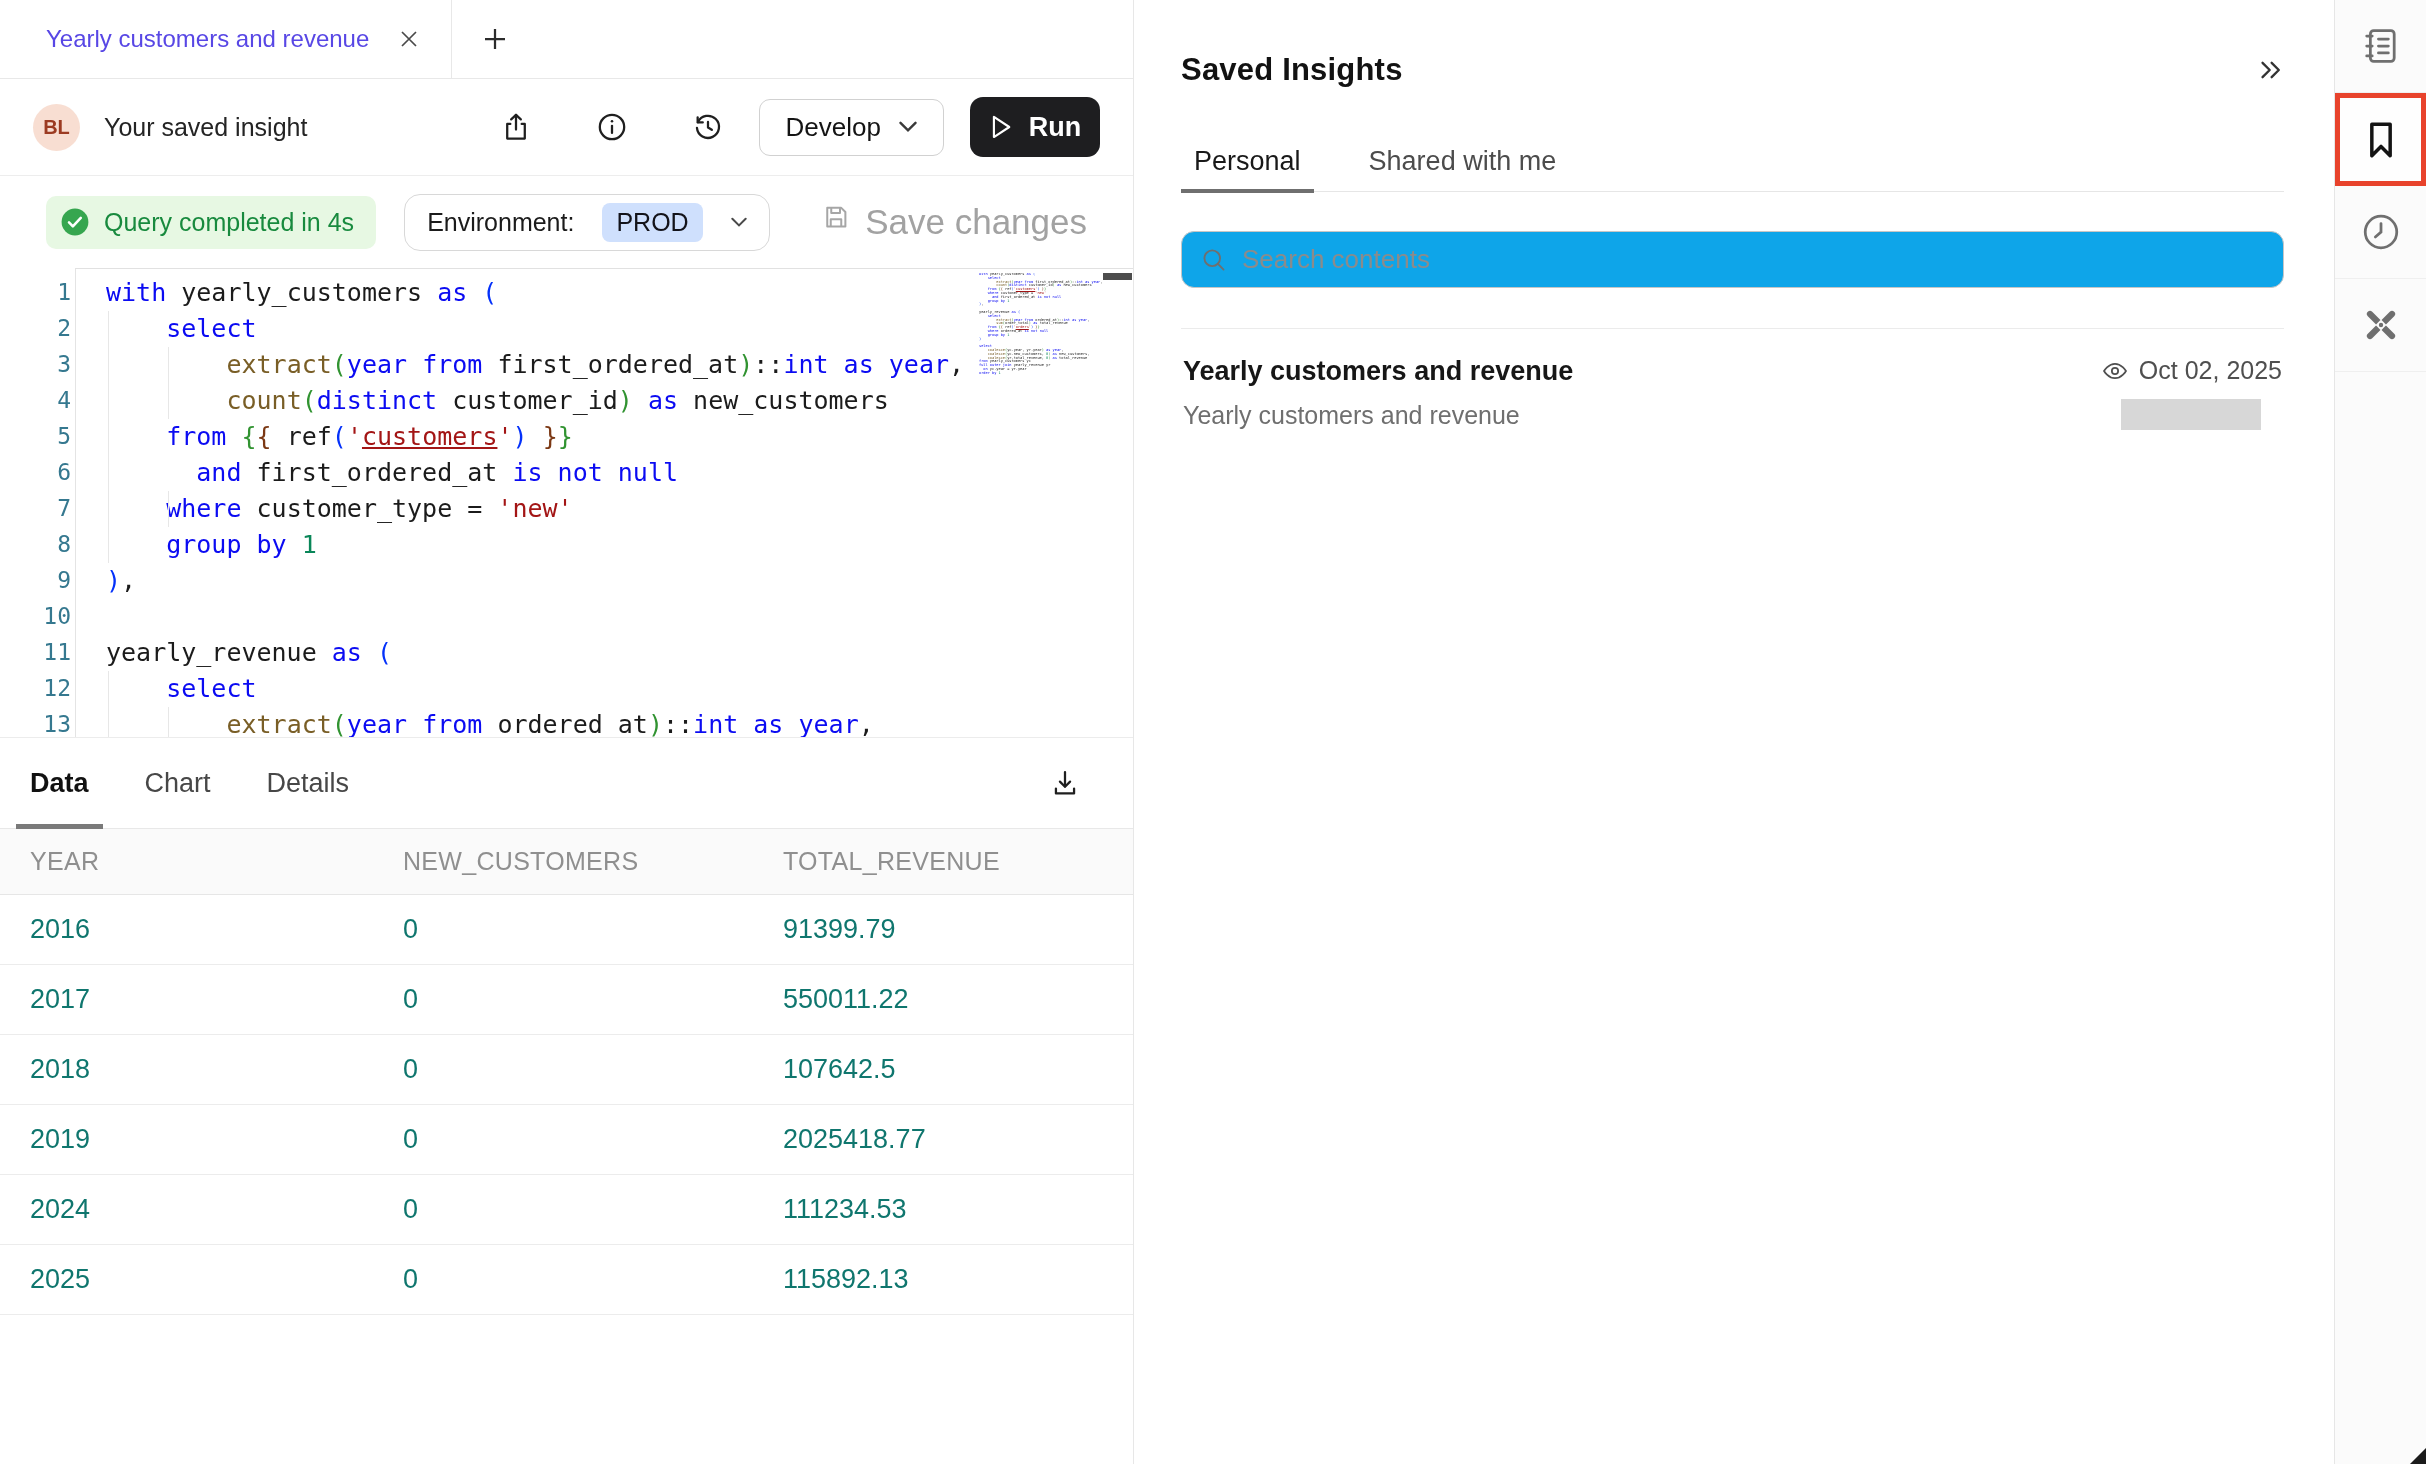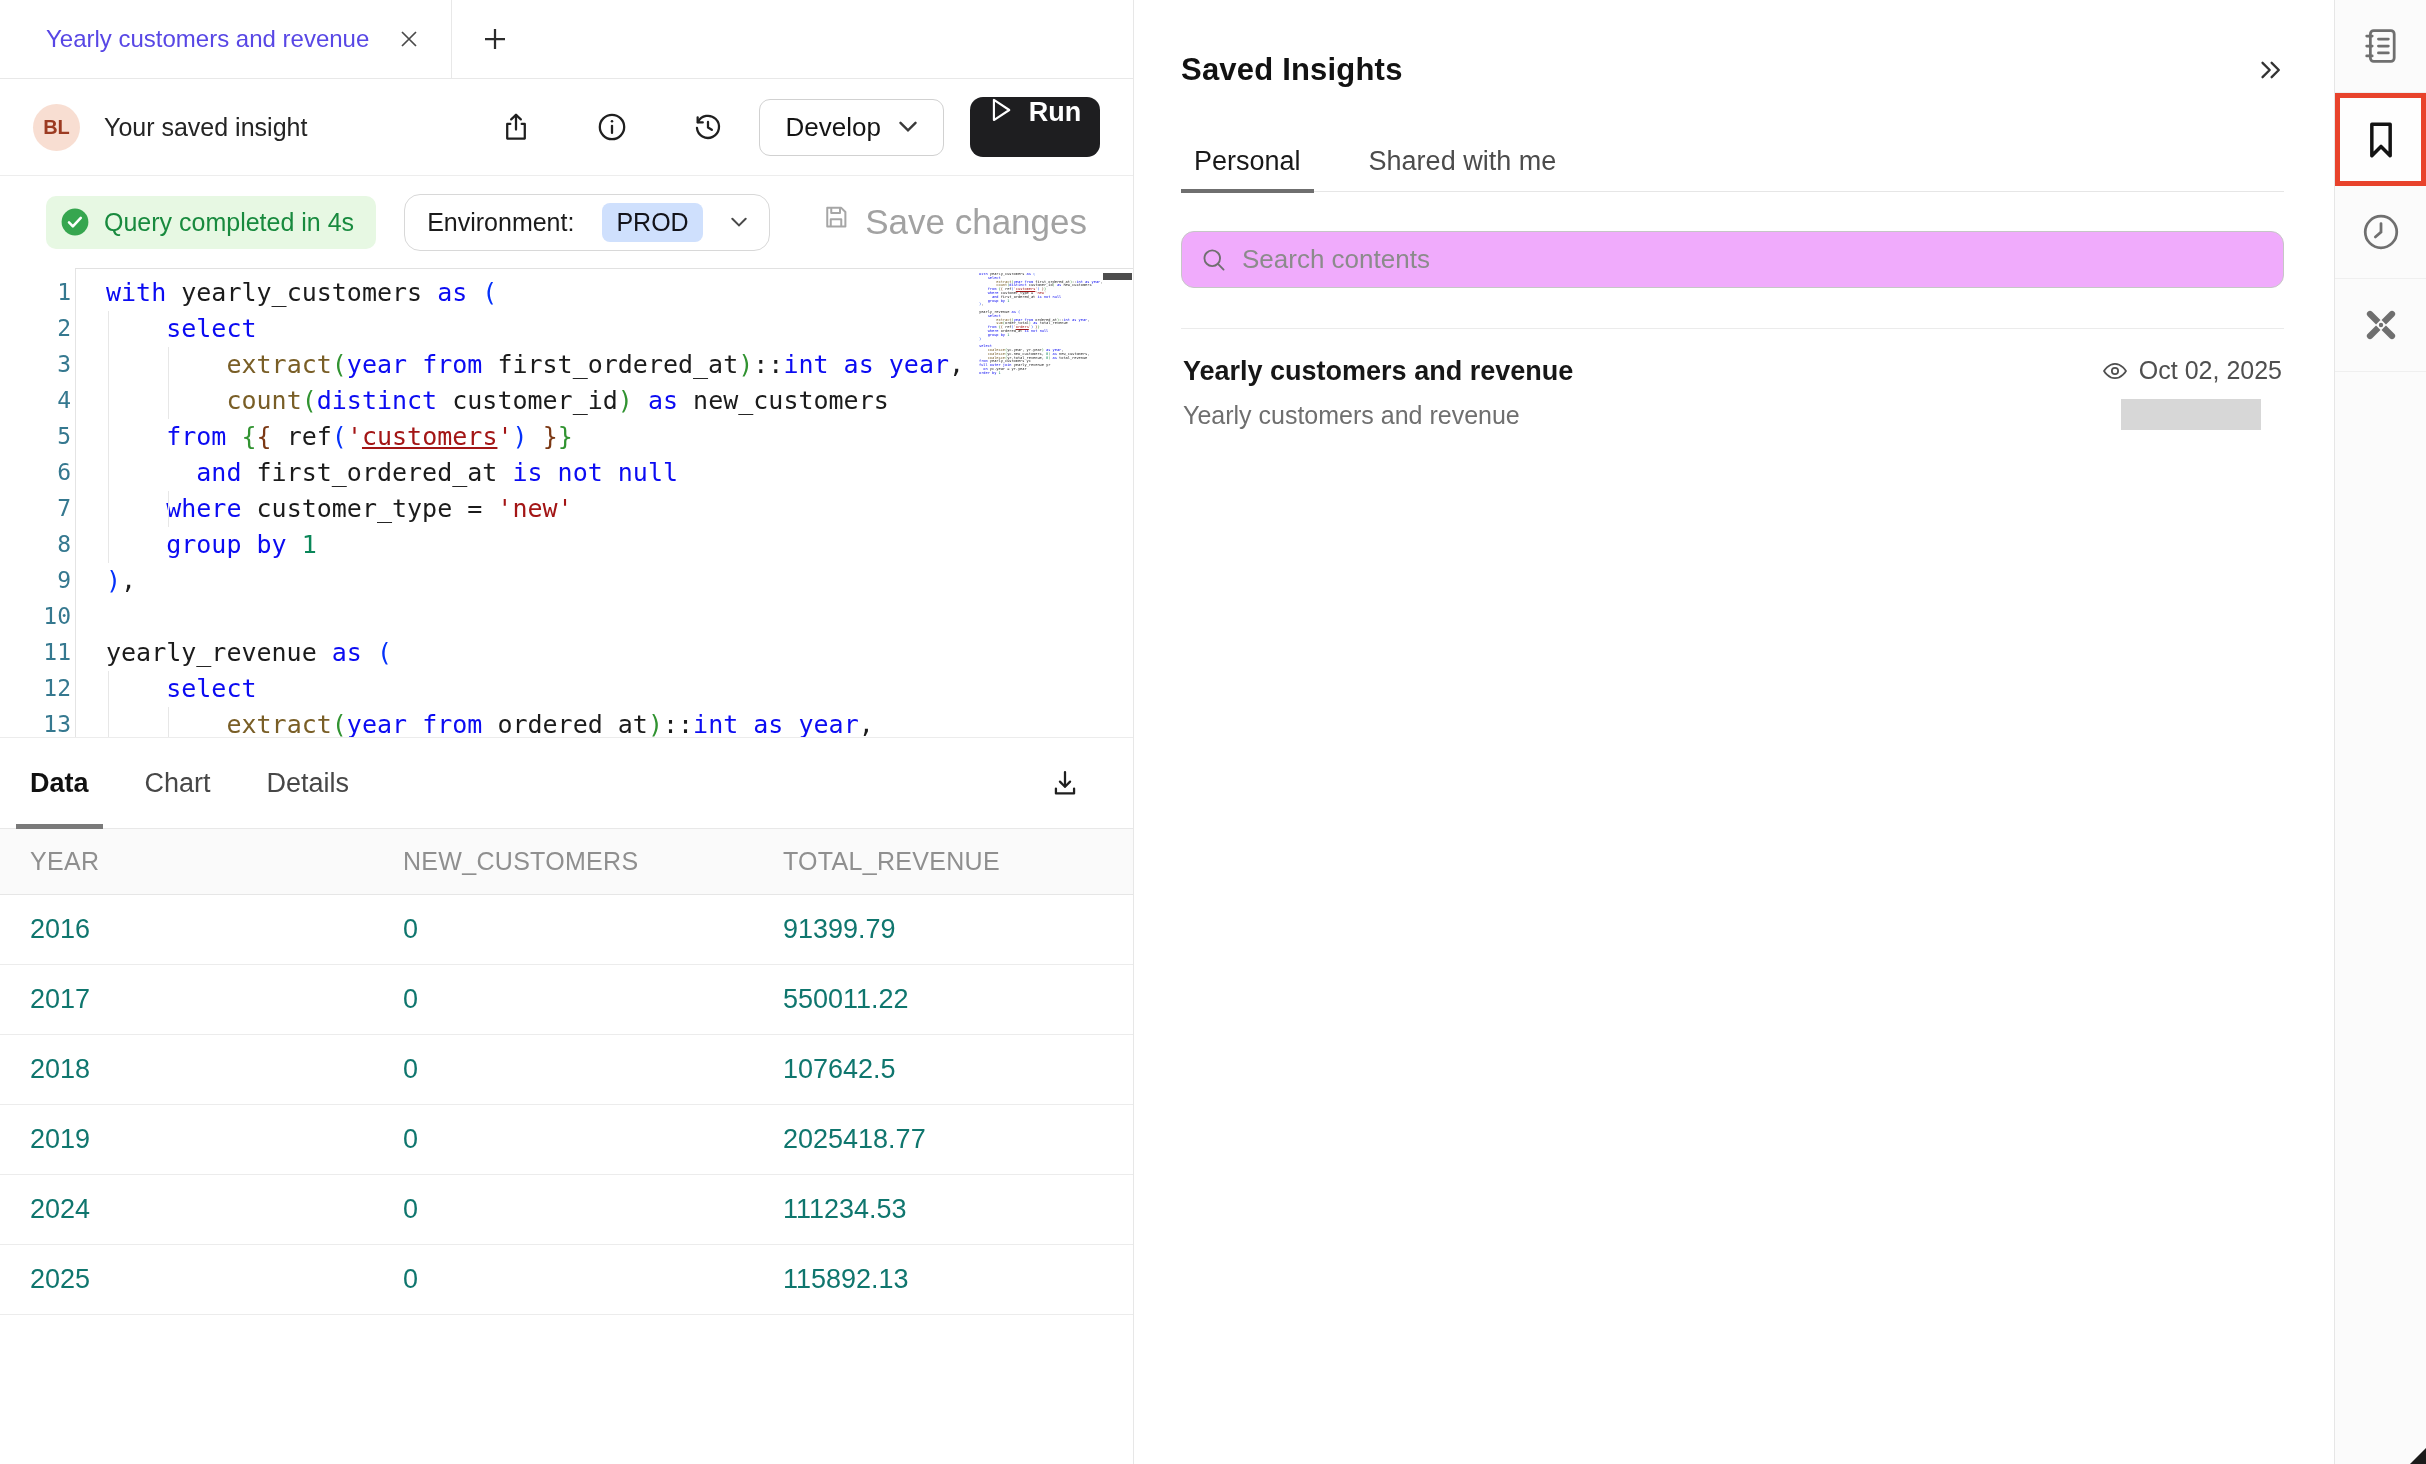--- a/index.html
+++ b/index.html
@@ -15,21 +15,21 @@
   .tab-label { color:#5847e5; font-size:24px; white-space:nowrap; }
   .tab-close { margin-left:28px; display:flex; align-items:center; }
   .new-tab { display:flex; align-items:center; justify-content:center; width:86px; cursor:pointer; }
 
   .toolbar { position:absolute; left:0; top:79px; width:100%; height:97px; border-bottom:1px solid #ededed; display:flex; align-items:center; padding:0 33px; }
   .avatar { width:47px; height:47px; border-radius:50%; background:#f8ded2; color:#9c3b22; font-size:20px; font-weight:700; display:flex; align-items:center; justify-content:center; flex:0 0 auto; }
   .insight-title { margin-left:24px; font-size:25px; color:#242424; }
   .tb-icons { margin-left:auto; display:flex; align-items:center; gap:62px; margin-right:34px; }
   .tb-icon { display:flex; cursor:pointer; }
   .btn-develop { height:57px; padding:0 26px; border:1px solid #d1d1d1; border-radius:11px; background:#fff; display:flex; align-items:center; gap:18px; font-size:26px; color:#141414; cursor:pointer; }
-  .btn-run { margin-left:26px; height:60px; width:130px; border:none; border-radius:13px; background:#1e1e20; color:#fff; display:flex; justify-content:center; gap:16px; font-size:27px; font-weight:600; cursor:pointer; }
+  .btn-run { margin-left:26px; height:60px; width:130px; border:none; border-radius:13px; background:#1e1e20; color:#fff; display:flex; align-items:center; justify-content:center; gap:16px; font-size:27px; font-weight:600; cursor:pointer; }
 
   .statusbar { position:absolute; left:0; top:176px; width:100%; height:92px; display:flex; align-items:center; padding:0 46px; }
   .status-pill { height:53px; background:#e7f8e3; border-radius:10px; display:flex; align-items:center; gap:14px; padding:0 22px 0 14px; }
   .status-pill span { color:#188a3e; font-size:25px; }
   .env-box { margin-left:28px; height:57px; border:1px solid #d8d8d8; border-radius:16px; background:#fff; display:flex; align-items:center; padding:0 22px; gap:28px; cursor:pointer; }
   .env-label { font-size:25px; color:#1b1b1b; }
   .env-pill { background:#cfe0fd; border-radius:8px; padding:5px 14px; font-size:25px; color:#13131a; }
   .save-changes { margin-left:auto; display:flex; gap:14px; color:#a2a2a2; font-size:35px; cursor:default; }
 
   
@@ -69,21 +69,21 @@
   .right-panel { position:absolute; left:1134px; top:0; width:1200px; height:1464px; background:#fff; }
   .rp-inner { margin:0 50px 0 47px; position:relative; }
   .rp-header { display:flex; align-items:center; justify-content:space-between; padding-top:52px; }
   .rp-title { font-size:31px; font-weight:700; color:#121212; letter-spacing:.2px; }
   .collapse { display:flex; cursor:pointer; }
   .rp-tabs { margin-top:58px; display:flex; border-bottom:1px solid #e6e6e6; }
   .ptab { padding:0 13px 14px; font-size:27px; color:#4c4c4c; cursor:pointer; position:relative; }
   .ptab + .ptab { margin-left:42px; }
   .ptab.active { color:#191919; font-weight:400; }
   .ptab.active::after { content:""; position:absolute; left:0; right:0; bottom:-2px; height:4px; background:#6f6f6f; }
-  .searchbox { margin-top:39px; height:57px; border:1.5px solid #c6c6c6; border-radius:13px; display:flex; align-items:center; padding:0 18px; gap:14px; background:#f0abfc; }
+  .searchbox { margin-top:39px; height:57px; border:1.5px solid #c6c6c6; border-radius:13px; display:flex; align-items:center; padding:0 18px; gap:14px; background:#0ea5e9; }
   .searchbox input { border:none; outline:none; flex:1; font-size:26px; color:#222; font-family:inherit; background:transparent; }
   .searchbox input::placeholder { color:#8b8b8b; }
   .insight-list { margin-top:40px; border-top:1px solid #ebebeb; }
   .insight-row { padding:27px 2px 30px; display:flex; justify-content:space-between; cursor:pointer; }
   .ir-title { font-size:27px; font-weight:600; color:#171717; }
   .ir-sub { margin-top:14px; font-size:25px; color:#6f6f6f; }
   .ir-right { display:flex; flex-direction:column; align-items:center; }
   .ir-date { display:flex; align-items:center; gap:10px; font-size:25px; color:#4f4f4f; }
   .skeleton { margin-top:14px; width:140px; height:31px; background:#d7d7d7; }
 

